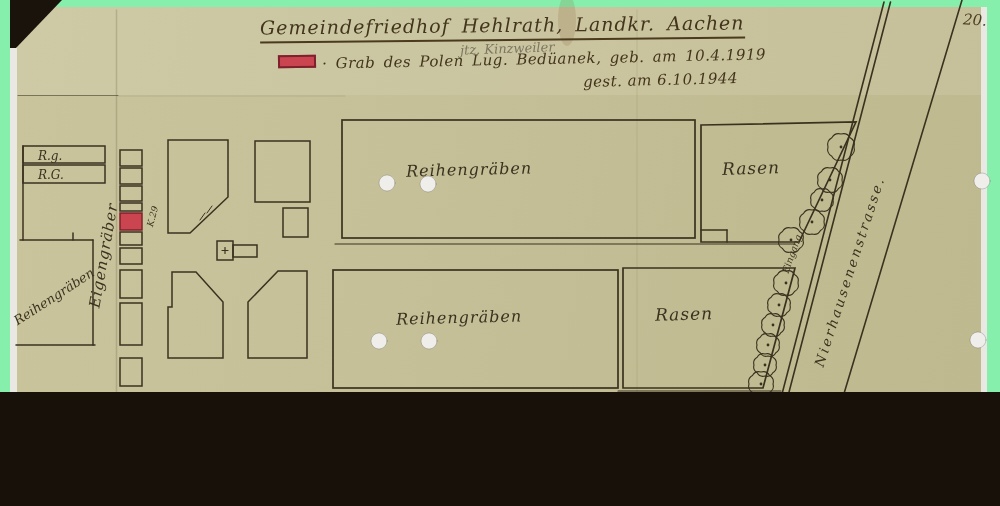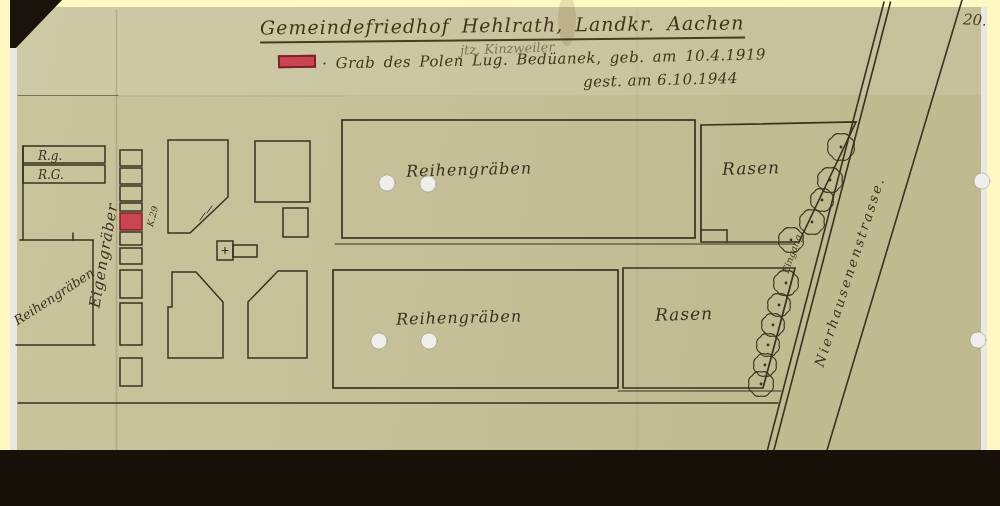--- a/index.html
+++ b/index.html
@@ -1,16 +1,16 @@
 <!DOCTYPE html>
 <html><head>
 <meta charset="utf-8">
 <style>
   html,body{margin:0;padding:0;background:#171109;}
-  #scan{position:relative;width:1000px;height:450px;background:#fef9c3;overflow:hidden;
+  #scan{position:relative;width:1000px;height:392px;background:#86efac;overflow:hidden;
         font-family:"DejaVu Serif", serif;}
   #paper{position:absolute;left:10px;top:7px;width:977px;height:492px;
          background:linear-gradient(100deg,#cac49d 0%,#c6c099 40%,#c1bb92 75%,#bfb98f 100%);
          border-left:7px solid #e9e8e3;border-right:6px solid #e9e8e3;border-bottom:8px solid #e9e8e3;
          box-sizing:border-box;}
   #topshade{position:absolute;left:17px;top:7px;width:964px;height:88px;
             background:rgba(255,255,244,0.10);pointer-events:none;}
   svg.overlay{position:absolute;left:0;top:0;width:1000px;height:506px;}
   .lbl{position:absolute;color:#3a321f;white-space:nowrap;line-height:1;}
   .hand{font-style:italic;}

